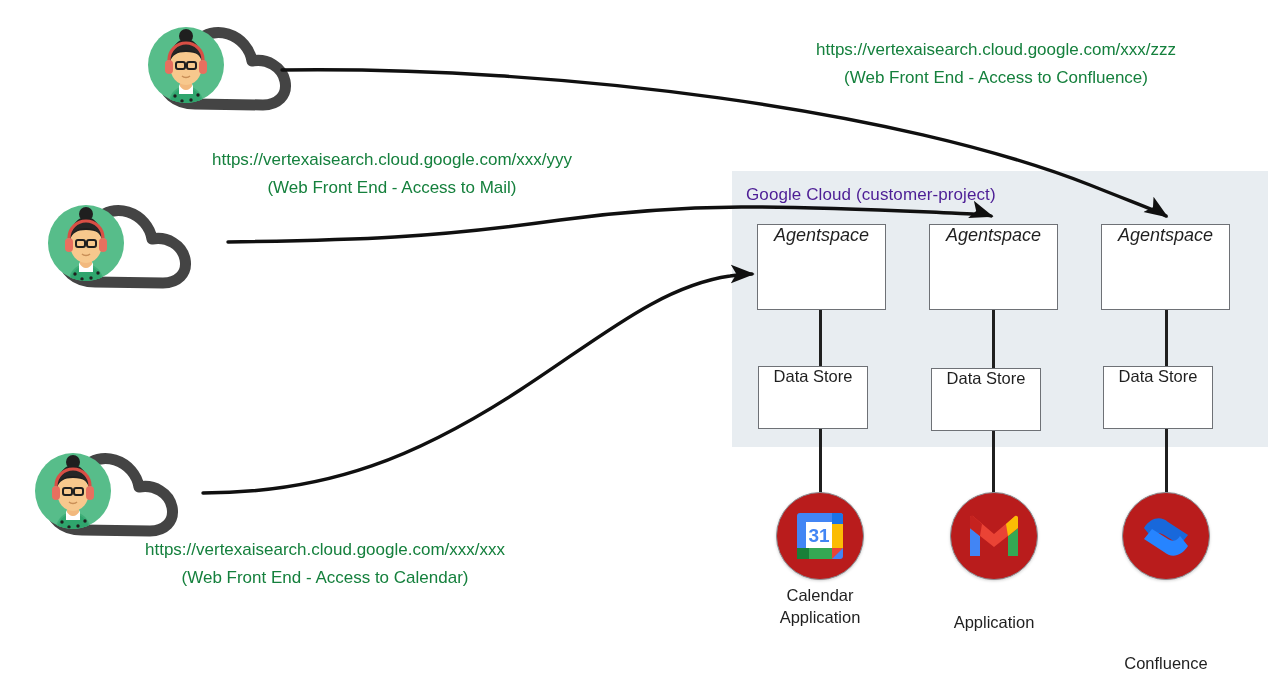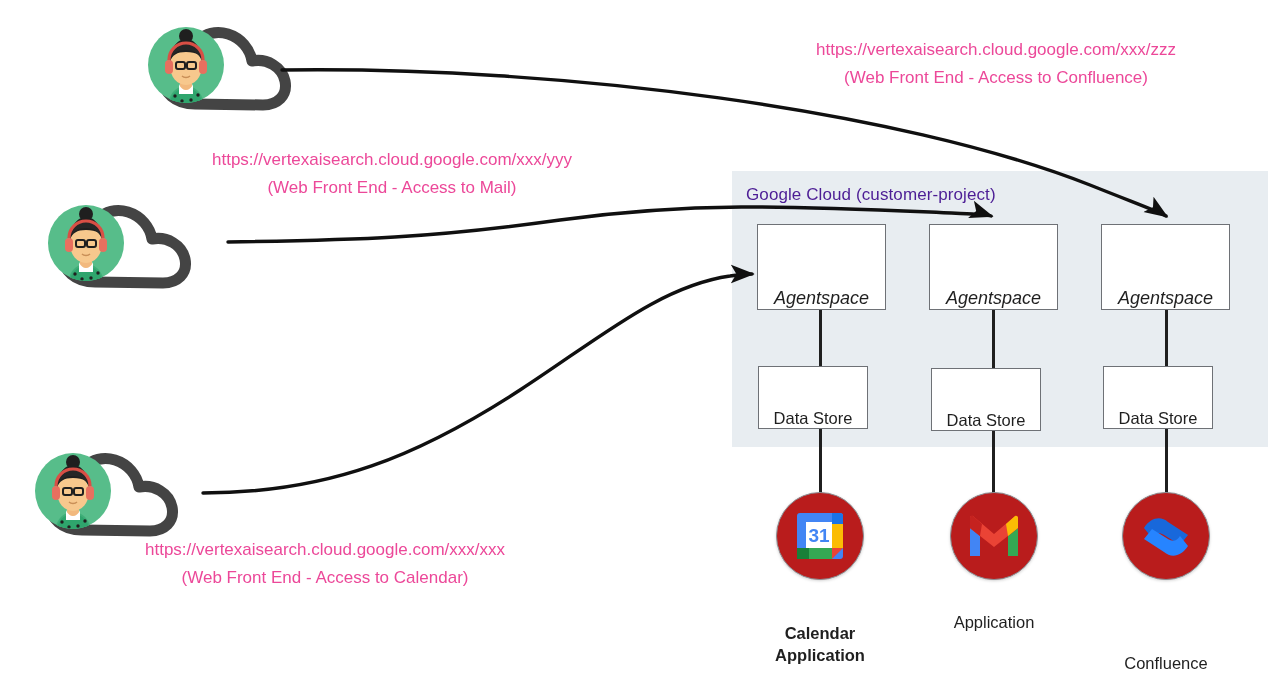--- a/index.html
+++ b/index.html
@@ -39,21 +39,21 @@
     white-space: nowrap;
   }
 
   
   .node-box {
     position: absolute;
     background: #ffffff;
     border: 1.6px solid #6e7176;
     box-sizing: border-box;
     display: flex;
-    align-items: flex-end;
+    align-items: flex-start;
     justify-content: center;
     text-align: center;
     color: #1f1f1f;
   }
   .agentspace-box {
     width: 129px;
     height: 86px;
     font-size: 18px;
     font-style: italic;
   }
@@ -92,21 +92,21 @@
     line-height: 1.35;
     color: #1f1f1f;
   }
 
   
   .url-caption {
     position: absolute;
     text-align: center;
     font-size: 17px;
     line-height: 1.62;
-    color: #ec4899;
+    color: #15803d;
     white-space: nowrap;
   }
 
   
   .user-group { position: absolute; }
   .user-group svg { display: block; }
 
   
   .arrow-layer {
     position: absolute;
@@ -172,21 +172,21 @@
       <path d="M52 14 V4 A2 2 0 0 0 48.5 2.5 L40 10 L42 22 Z" fill="#fbbc04"></path>
     </svg>
   </div>
   <div class="app-circle" style="left:1122px; top:492px;">
     <svg width="54" height="48" viewBox="0 0 54 48">
       <path d="M5 16 C12 5, 22 4, 29 10 L49 23 L41 33 L25 23 C20 20, 16 21, 13 26 Z" fill="#1868db"></path>
       <path d="M49 34 C42 45, 32 46, 25 40 L5 27 L13 17 L29 27 C34 30, 38 29, 41 24 Z" fill="#2684ff"></path>
     </svg>
   </div>
 
-  <div class="app-label" style="left:735px; top:622px;font-weight:bold;">
+  <div class="app-label" style="left:735px; top:584px;">
     <div>Calendar</div>
     <div>Application</div>
   </div>
   <div class="app-label" style="left:909px; top:611px;">
     <div>Application</div>
   </div>
   <div class="app-label" style="left:1081px; top:652px;">
     <div>Confluence</div>
     <div>Application</div>
   </div>

